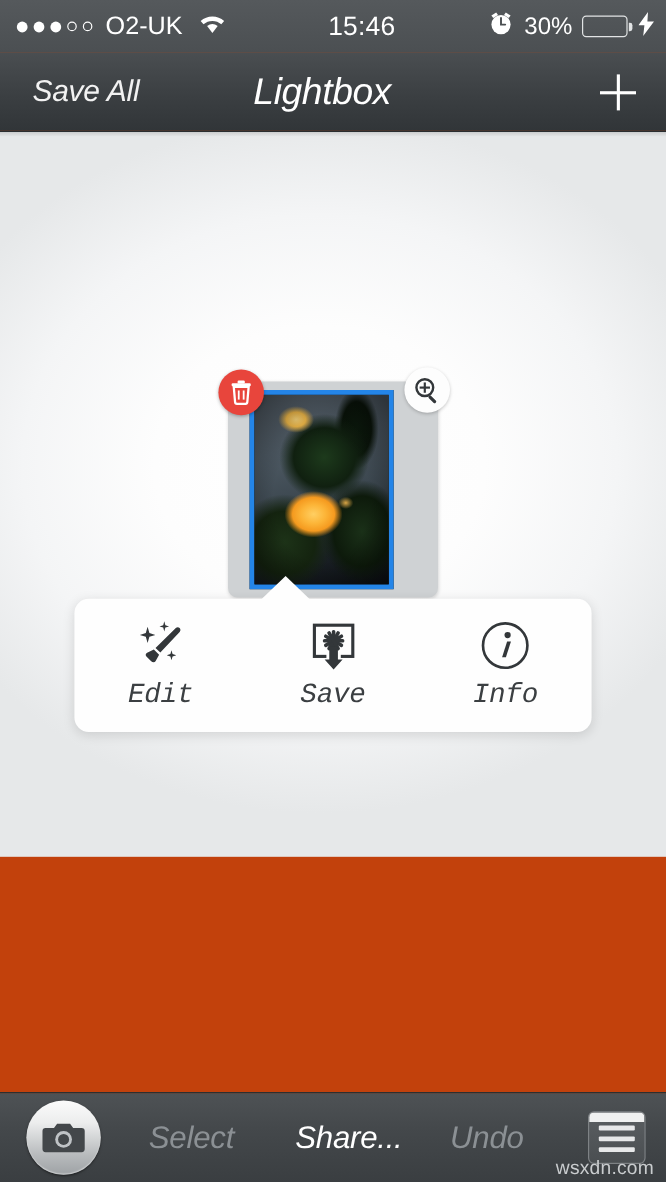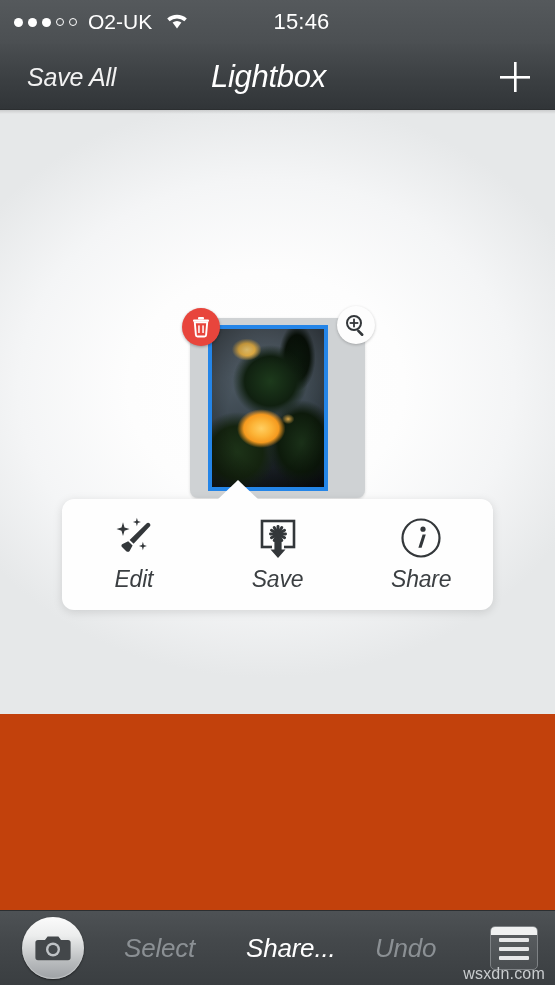--- a/index.html
+++ b/index.html
@@ -155,20 +155,21 @@
 
   
   .canvas {
     position: absolute;
     top: 110px; left: 0;
     width: 555px;
     height: 604px;
     background:
       radial-gradient(ellipse 62% 48% at 48% 46%, #ffffff 0%, #fdfdfd 40%, #f4f5f6 72%, #e6e8e9 100%);
     overflow: hidden;
+    font-family: Liberation Mono, monospace;
   }
   .canvas::after {
     content: "";
     position: absolute;
     top: 0; left: 0; right: 0;
     height: 4px;
     background: linear-gradient(to bottom, rgba(0,0,0,0.12), rgba(0,0,0,0));
   }
 
   
@@ -372,20 +373,39 @@
       <span class="wifi-icon">
         <svg width="26" height="19" viewBox="0 0 26 19">
           <path d="M13 17.4 L8.6 11.6 A7.4 7.4 0 0 1 17.4 11.6 Z" fill="#fff"></path>
           <path d="M3.2 7.6 A14.6 14.6 0 0 1 22.8 7.6 L20.4 10.2 A11.2 11.2 0 0 0 5.6 10.2 Z" fill="#fff"></path>
         </svg>
       </span>
     </div>
 
     <div class="sb-center">15:46</div>
 
+    <div class="sb-right">
+      <span class="alarm-icon">
+        <svg width="21" height="21" viewBox="0 0 21 21">
+          <circle cx="10.5" cy="11.5" r="8" fill="#fff"></circle>
+          <path d="M2.5 4 L6.5 1.5 L8 3.4 L4 6 Z" fill="#fff"></path>
+          <path d="M18.5 4 L14.5 1.5 L13 3.4 L17 6 Z" fill="#fff"></path>
+          <path d="M10.5 6 L10.5 11.5 L14 11.5" stroke="#4b4f52" stroke-width="1.6" fill="none" stroke-linecap="round"></path>
+        </svg>
+      </span>
+      <span class="batt-pct">30%</span>
+      <span class="battery">
+        <span class="batt-fill" style="width:30%"></span>
+      </span>
+      <span class="bolt">
+        <svg width="13" height="20" viewBox="0 0 13 20">
+          <path d="M8 0 L0 11 L5 11 L4 20 L13 8 L7.5 8 Z" fill="#fff"></path>
+        </svg>
+      </span>
+    </div>
   </div>
 
   <div class="nav-bar">
     <div class="nav-left">Save All</div>
     <div class="nav-title">Lightbox</div>
     <div class="nav-plus">
       <svg width="44" height="44" viewBox="0 0 44 44">
         <rect x="21" y="7" width="2.6" height="30" fill="#ffffff"></rect>
         <rect x="7" y="21" width="30" height="2.6" fill="#ffffff"></rect>
       </svg>
@@ -459,21 +479,21 @@
       </div>
 
       <div class="pop-item">
         <div class="pop-icon">
           <svg width="42" height="42" viewBox="0 0 42 42">
             <circle cx="21" cy="21" r="18.5" fill="none" stroke="#33373a" stroke-width="2.2"></circle>
             <circle cx="23" cy="12.2" r="2.6" fill="#33373a"></circle>
             <path d="M22.6 17.6 L18.4 30.8 L21.6 30.8 L25.8 17.6 Z" fill="#33373a"></path>
           </svg>
         </div>
-        <div class="pop-label">Share</div>
+        <div class="pop-label">Info</div>
       </div>
 
     </div>
   </div>
 
   <div class="toolbar">
     <div class="cam-btn">
       <svg width="36" height="30" viewBox="0 0 36 30">
         <path d="M3 7 h7 l2.6 -3.6 h10.8 L26 7 h7 a2.6 2.6 0 0 1 2.6 2.6 v15 A2.6 2.6 0 0 1 33 27.2 H3 A2.6 2.6 0 0 1 0.4 24.6 v-15 A2.6 2.6 0 0 1 3 7 Z" fill="#43474a"></path>
         <circle cx="18" cy="16.5" r="7" fill="#bfc3c6"></circle>

